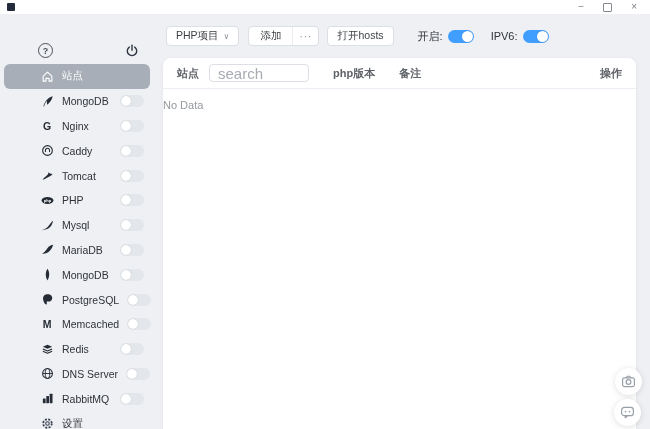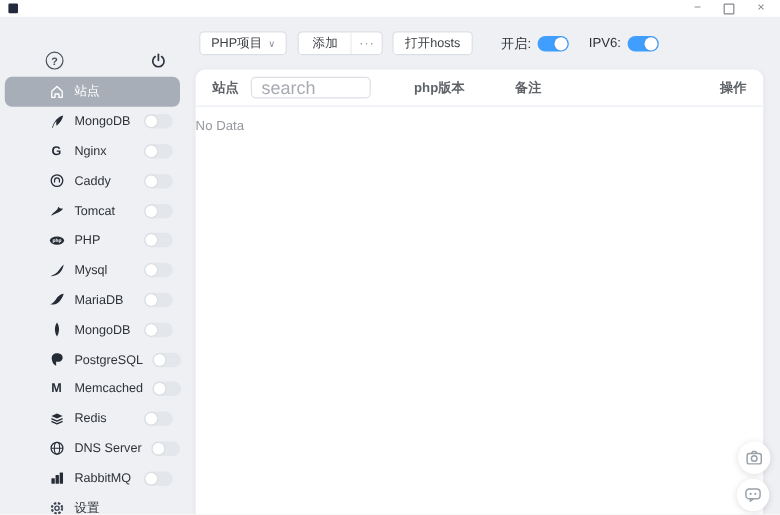--- a/index.html
+++ b/index.html
@@ -51,22 +51,22 @@
   .tlabel{font-size:11px;color:#2f3238;margin-right:5px;}
 
   .card{position:absolute;left:3px;top:44px;right:14px;bottom:0;background:#fff;
         border-radius:8px 8px 0 0;box-shadow:0 1px 4px rgba(0,0,0,.05);}
   .thead{display:flex;align-items:center;height:30px;padding:0 14px;border-bottom:1px solid #ebeef5;
          color:#5f6368;font-size:11px;font-weight:700;}
   .searchbox{margin-left:10px;width:100px;height:18px;box-sizing:border-box;border:1px solid #dcdfe6;
              border-radius:4px;font-size:15px;padding:0 8px;color:#303133;outline:none;background:#fff;
              font-family:"Liberation Sans","DejaVu Sans",sans-serif;}
   .searchbox::placeholder{color:#a8abb2;font-weight:400;}
-  .col-php{margin-left:36px;}
-  .col-remark{margin-left:42px;}
+  .col-php{margin-left:24px;}
+  .col-remark{margin-left:24px;}
   .col-action{margin-left:auto;}
   .empty{text-align:left;color:#95989e;font-size:11px;padding:10px 0 0 0;}
 
   
   .fab{position:absolute;width:27px;height:27px;border-radius:50%;background:#fff;
        box-shadow:0 1px 6px rgba(0,0,0,.13);display:flex;align-items:center;justify-content:center;z-index:5;}
   .fab svg{width:15px;height:15px;display:block;}
   .fab.cam{right:8px;top:368px;}
   .fab.chat{right:9px;top:399px;}
 </style>

